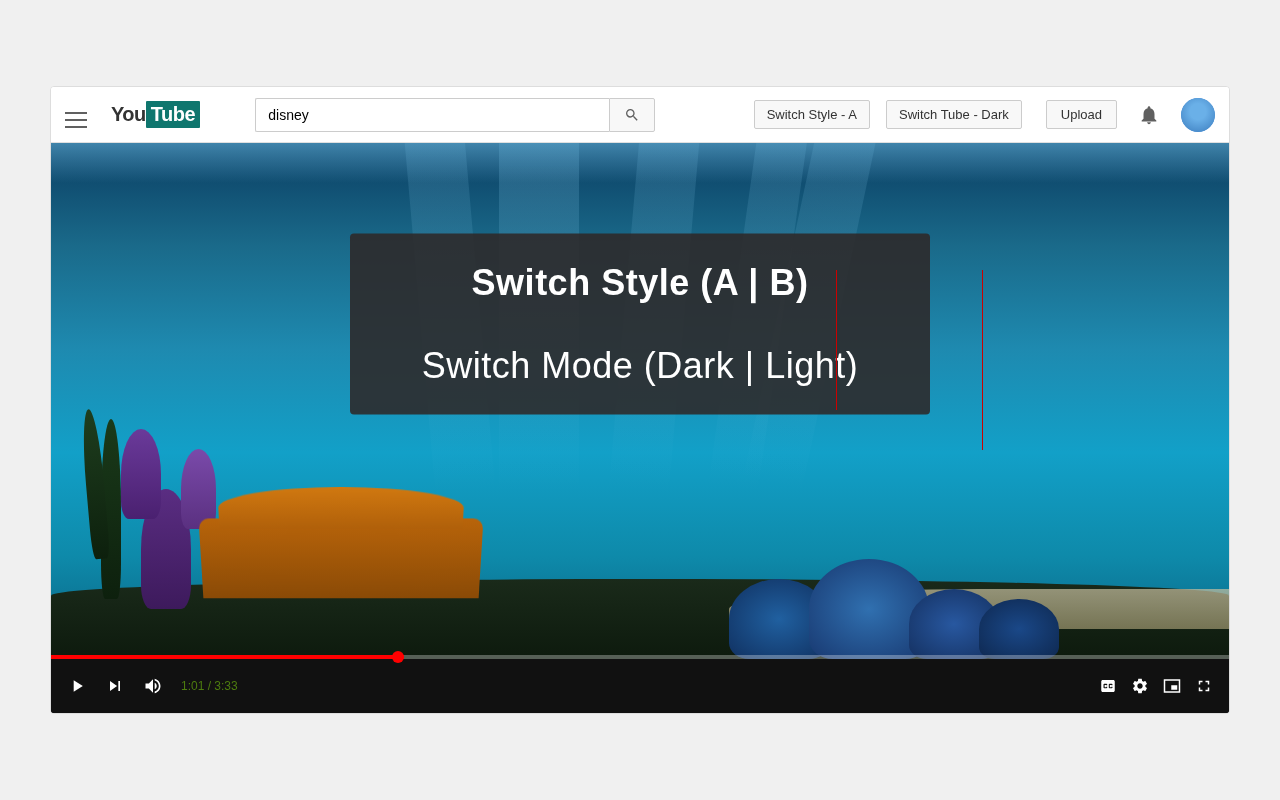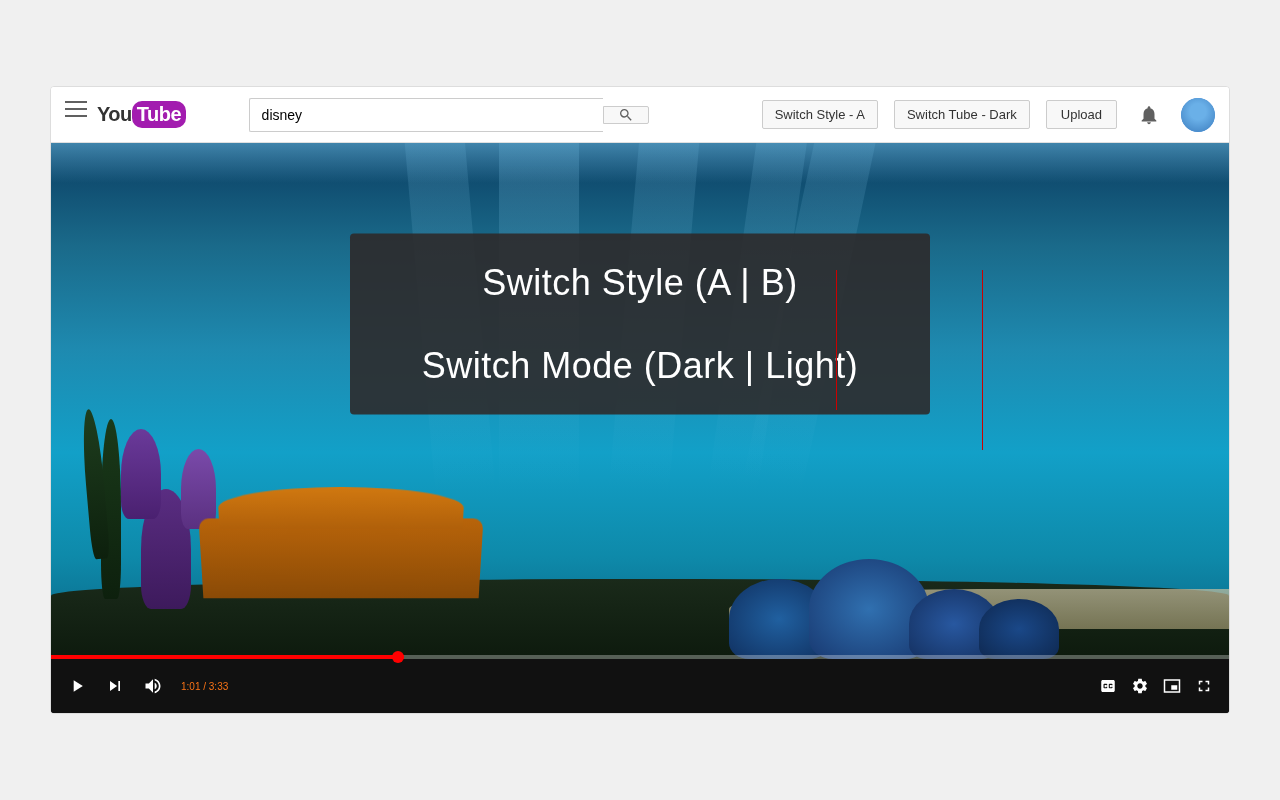--- a/index.html
+++ b/index.html
@@ -27,22 +27,22 @@
       display: flex;
       align-items: center;
       padding: 8px 14px;
       gap: 12px;
       border-bottom: 1px solid #e0e0e0;
       height: 56px;
     }
 
     .header-left {
       display: flex;
-      align-items: flex-start;
-      gap: 10px;
+      align-items: flex-end;
+      gap: 24px;
     }
 
     .hamburger-icon {
       width: 22px;
       height: 16px;
       display: flex;
       flex-direction: column;
       justify-content: space-between;
       cursor: pointer;
     }
@@ -61,35 +61,34 @@
     }
 
     .logo-you {
       font-size: 20px;
       font-weight: bold;
       color: #333;
       letter-spacing: -0.5px;
     }
 
     .logo-tube {
-      background: #a21caf;
+      background: #0f766e;
       color: #fff;
       font-size: 20px;
       font-weight: bold;
       padding: 2px 5px;
-      border-radius: 10px;
+      border-radius: 1px;
       letter-spacing: -0.5px;
     }
 
     .search-container {
       flex: 1;
       display: flex;
       max-width: 400px;
       margin: 10px auto;
-      align-items: center;
     }
 
     .search-input {
       flex: 1;
       padding: 8px 12px;
       border: 1px solid #ccc;
       border-right: none;
       border-radius: 2px 0 0 2px;
       font-size: 14px;
       outline: none;
@@ -131,20 +130,21 @@
     }
 
     .upload-btn {
       padding: 6px 14px;
       border: 1px solid #ccc;
       border-radius: 2px;
       background: #f8f8f8;
       font-size: 13px;
       color: #333;
       cursor: pointer;
+      margin-left: 8px;
     }
 
     .notification-icon {
       width: 32px;
       height: 32px;
       display: flex;
       align-items: center;
       justify-content: center;
       cursor: pointer;
       position: relative;
@@ -396,21 +396,21 @@
       background: rgba(45, 40, 40, 0.88);
       color: #fff;
       padding: 28px 50px;
       border-radius: 4px;
       text-align: center;
       min-width: 580px;
     }
 
     .caption-line1 {
       font-size: 36px;
-      font-weight: 400;
+      font-weight: 700;
       letter-spacing: 0.5px;
       margin-bottom: 20px;
     }
 
     .caption-line2 {
       font-size: 36px;
       font-weight: 300;
       letter-spacing: 0.5px;
       margin-top: 41px;
     }
@@ -481,22 +481,22 @@
       padding: 4px;
     }
 
     .ctrl-icon {
       fill: #fff;
       width: 20px;
       height: 20px;
     }
 
     .time-display {
-      color: #f97316;
-      font-size: 10px;
+      color: #4d7c0f;
+      font-size: 12px;
       white-space: nowrap;
       margin-left: 4px;
     }
 
     .controls-right {
       margin-left: auto;
       display: flex;
       align-items: center;
       gap: 6px;
     }

